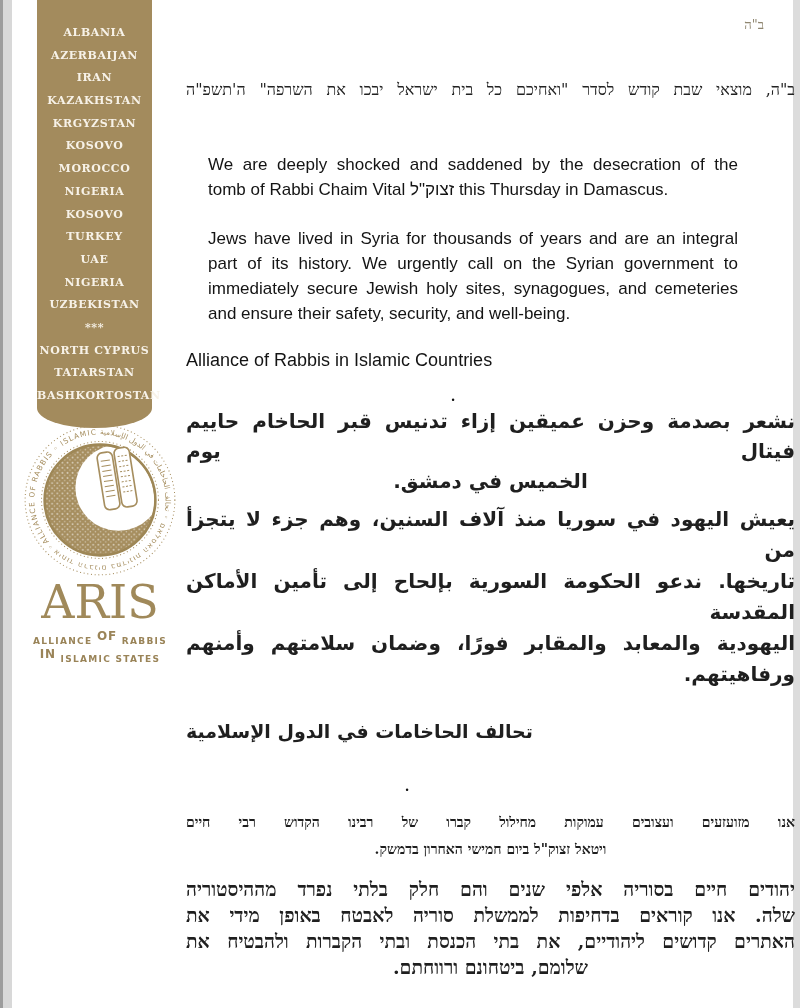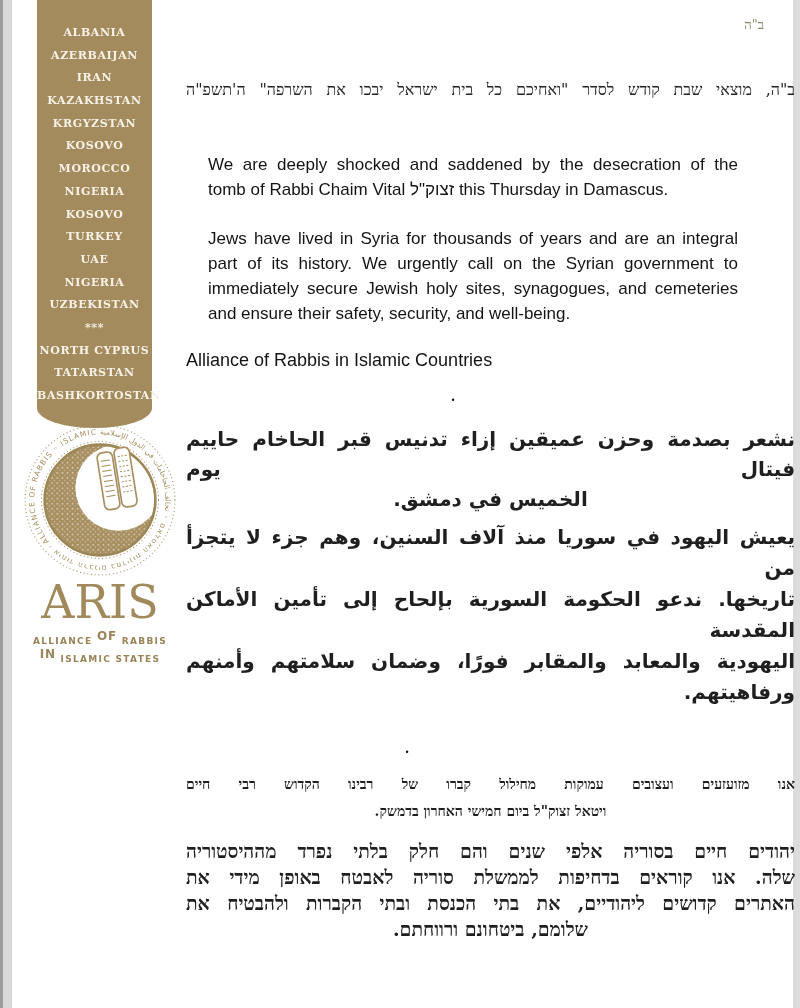--- a/index.html
+++ b/index.html
@@ -38,21 +38,21 @@
   .eng .ln{line-height:25px;}
   .e1{margin-top:50px;}
   .e2{margin-top:24px;}
   .ejust{text-align:justify;text-align-last:justify;}
   .elast{text-align:center;text-align-last:left;}
   .cwrap{width:462px;text-align:left;}
   .engsig{margin-top:22px;font-size:18px;line-height:24px;color:#141414;}
   .dot{margin-top:22px;width:462px;text-align:center;font-size:9px;line-height:12px;color:#111;}
   .dot1{text-indent:72px;}
   .dot2{margin-top:38px;text-indent:-20px;}
-  .ap1{margin-top:18px;font-size:20px;}
+  .ap1{font-size:20px;}
   .ap1 .ln{line-height:30px;}
   .ap2{margin-top:8px;font-size:20px;}
   .ap2 .ln{line-height:31px;}
   .arsig{margin-top:26px;font-size:19px;line-height:30px;direction:rtl;}
   .hp1{margin-top:13px;font-size:14px;font-weight:bold;}
   .hp1 .ln{line-height:27px;}
   .hp2{margin-top:13px;font-size:19px;font-weight:bold;}
   .hp2 .ln{line-height:26px;}
 </style>
 </head>
@@ -148,20 +148,21 @@
       <div class="ln stretch">نشعر بصدمة وحزن عميقين إزاء تدنيس قبر الحاخام حاييم فيتال يوم</div>
       <div class="ln cline">الخميس في دمشق.</div>
     </div>
 
     <div class="rtl arb ap2">
       <div class="ln stretch">يعيش اليهود في سوريا منذ آلاف السنين، وهم جزء لا يتجزأ من</div>
       <div class="ln stretch">تاريخها. ندعو الحكومة السورية بإلحاح إلى تأمين الأماكن المقدسة</div>
       <div class="ln stretch">اليهودية والمعابد والمقابر فورًا، وضمان سلامتهم وأمنهم ورفاهيتهم.</div>
     </div>
 
+    <div class="cwrap arb arsig">تحالف الحاخامات في الدول الإسلامية</div>
 
     <div class="dot dot2">•</div>
 
     <div class="rtl heb hp1">
       <div class="ln stretch">אנו מזועזעים ועצובים עמוקות מחילול קברו של רבינו הקדוש רבי חיים</div>
       <div class="ln cline">ויטאל זצוק"ל ביום חמישי האחרון בדמשק.</div>
     </div>
 
     <div class="rtl heb hp2">
       <div class="ln stretch">יהודים חיים בסוריה אלפי שנים והם חלק בלתי נפרד מההיסטוריה</div>

